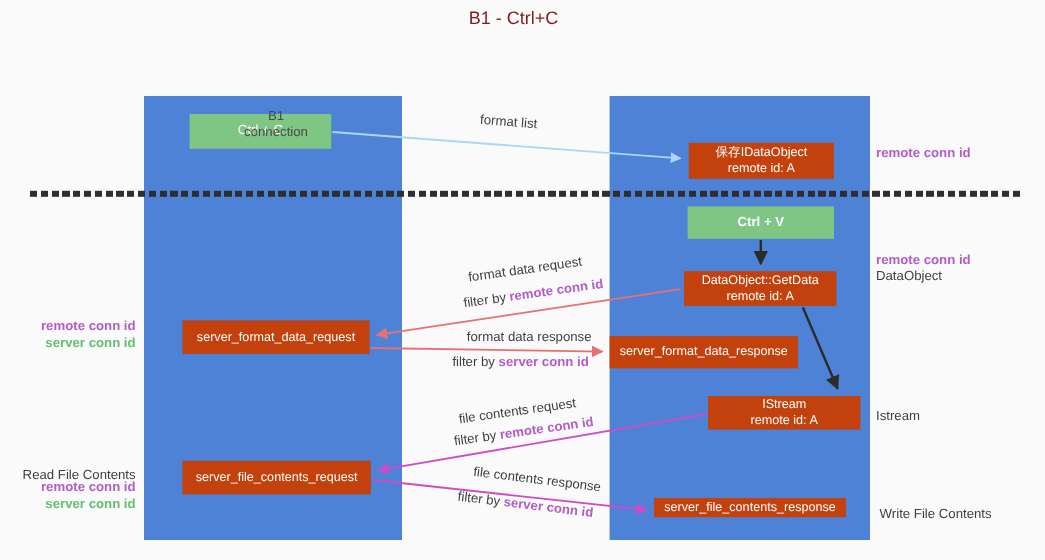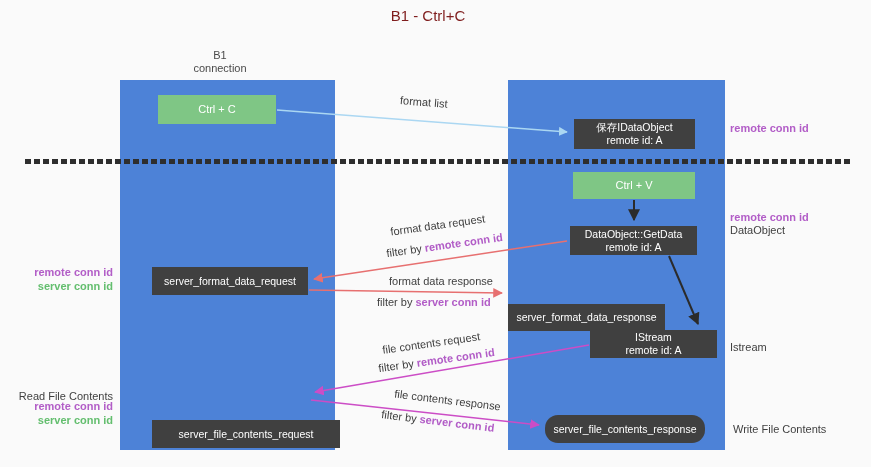--- a/index.html
+++ b/index.html
@@ -17,42 +17,42 @@
   }
   .col{position:absolute;top:80px;height:370px;background:#4d82d7;z-index:1;}
   .dashline{
     position:absolute;left:25px;top:159px;width:826px;height:5px;z-index:3;
     background:repeating-linear-gradient(90deg,#2e2e2e 0 6px,transparent 6px 9px);
   }
   .box{
     position:absolute;display:flex;flex-direction:column;align-items:center;justify-content:center;
     color:#fff;text-align:center;z-index:4;font-size:10.5px;line-height:13px;white-space:nowrap;
   }
-  .orange{background:#404040;}
+  .orange{background:#c2410c;}
   .green{background:#7fc685;}
   .arrows{position:absolute;left:0;top:0;z-index:5;pointer-events:none;}
   .lab{position:absolute;font-size:11px;line-height:13px;color:#3f3f3f;white-space:nowrap;z-index:6;}
   .filter{display:inline-flex;gap:3px;}
   .purple{color:#b25dc7;font-weight:bold;}
   .greentxt{color:#63be6e;font-weight:bold;}
   .ralign{text-align:right;width:105px;left:8px;}
   .rot-n8{transform:rotate(-8deg);}
   .rot-p7{transform:rotate(7deg);}
   .rot-p4{transform:rotate(4.5deg);}
 </style>
 </head>
 <body>
 
 <div class="canvas">
 
   <div class="title">
     <div>B1 - Ctrl+C</div>
   </div>
 
-  <div class="colhead" style="left:150px;">
+  <div class="colhead" style="left:160px;margin-top:42px;">
     <div>B1</div>
     <div>connection</div>
   </div>
 
   <div class="col" style="left:120px;width:215px;"></div>
   <div class="col" style="left:508px;width:217px;"></div>
 
   <div class="dashline"></div>
 
   <svg class="arrows" width="871" height="467">
@@ -81,47 +81,47 @@
 
   <div class="box green" style="left:158px;top:95px;width:118px;height:29px;font-size:11px;">
     <div>Ctrl + C</div>
   </div>
 
   <div class="box orange" style="left:574px;top:119px;width:121px;height:30px;">
     <div>保存IDataObject</div>
     <div>remote id: A</div>
   </div>
 
-  <div class="box green" style="left:573px;top:172px;width:122px;height:27px;font-size:11px;">
+  <div class="box green" style="left:573px;top:172px;width:122px;height:27px;font-size:11px;font-weight:bold;">
     <div>Ctrl + V</div>
   </div>
 
   <div class="box orange" style="left:570px;top:226px;width:127px;height:29px;">
     <div>DataObject::GetData</div>
     <div>remote id: A</div>
   </div>
 
   <div class="box orange" style="left:152px;top:267px;width:156px;height:28px;">
     <div>server_format_data_request</div>
   </div>
 
-  <div class="box orange" style="left:508px;top:280px;width:157px;height:27px;margin-top:24px;">
+  <div class="box orange" style="left:508px;top:280px;width:157px;height:27px;">
     <div>server_format_data_response</div>
   </div>
 
   <div class="box orange" style="left:590px;top:330px;width:127px;height:28px;">
     <div>IStream</div>
     <div>remote id: A</div>
   </div>
 
-  <div class="box orange" style="left:152px;top:384px;width:188px;height:28px;margin-top:36px;">
+  <div class="box orange" style="left:152px;top:384px;width:157px;height:28px;">
     <div>server_file_contents_request</div>
   </div>
 
-  <div class="box orange" style="left:545px;top:415px;width:160px;height:28px;border-radius:13px;">
+  <div class="box orange" style="left:545px;top:415px;width:160px;height:16px;">
     <div>server_file_contents_response</div>
   </div>
 
   <div class="lab rot-p4" style="left:400px;top:96px;">format list</div>
 
   <div class="lab rot-n8" style="left:390px;top:219px;">format data request</div>
   <div class="lab filter rot-n8" style="left:386px;top:239px;">
     <span>filter by</span>
     <span class="purple">remote conn id</span>
   </div>

